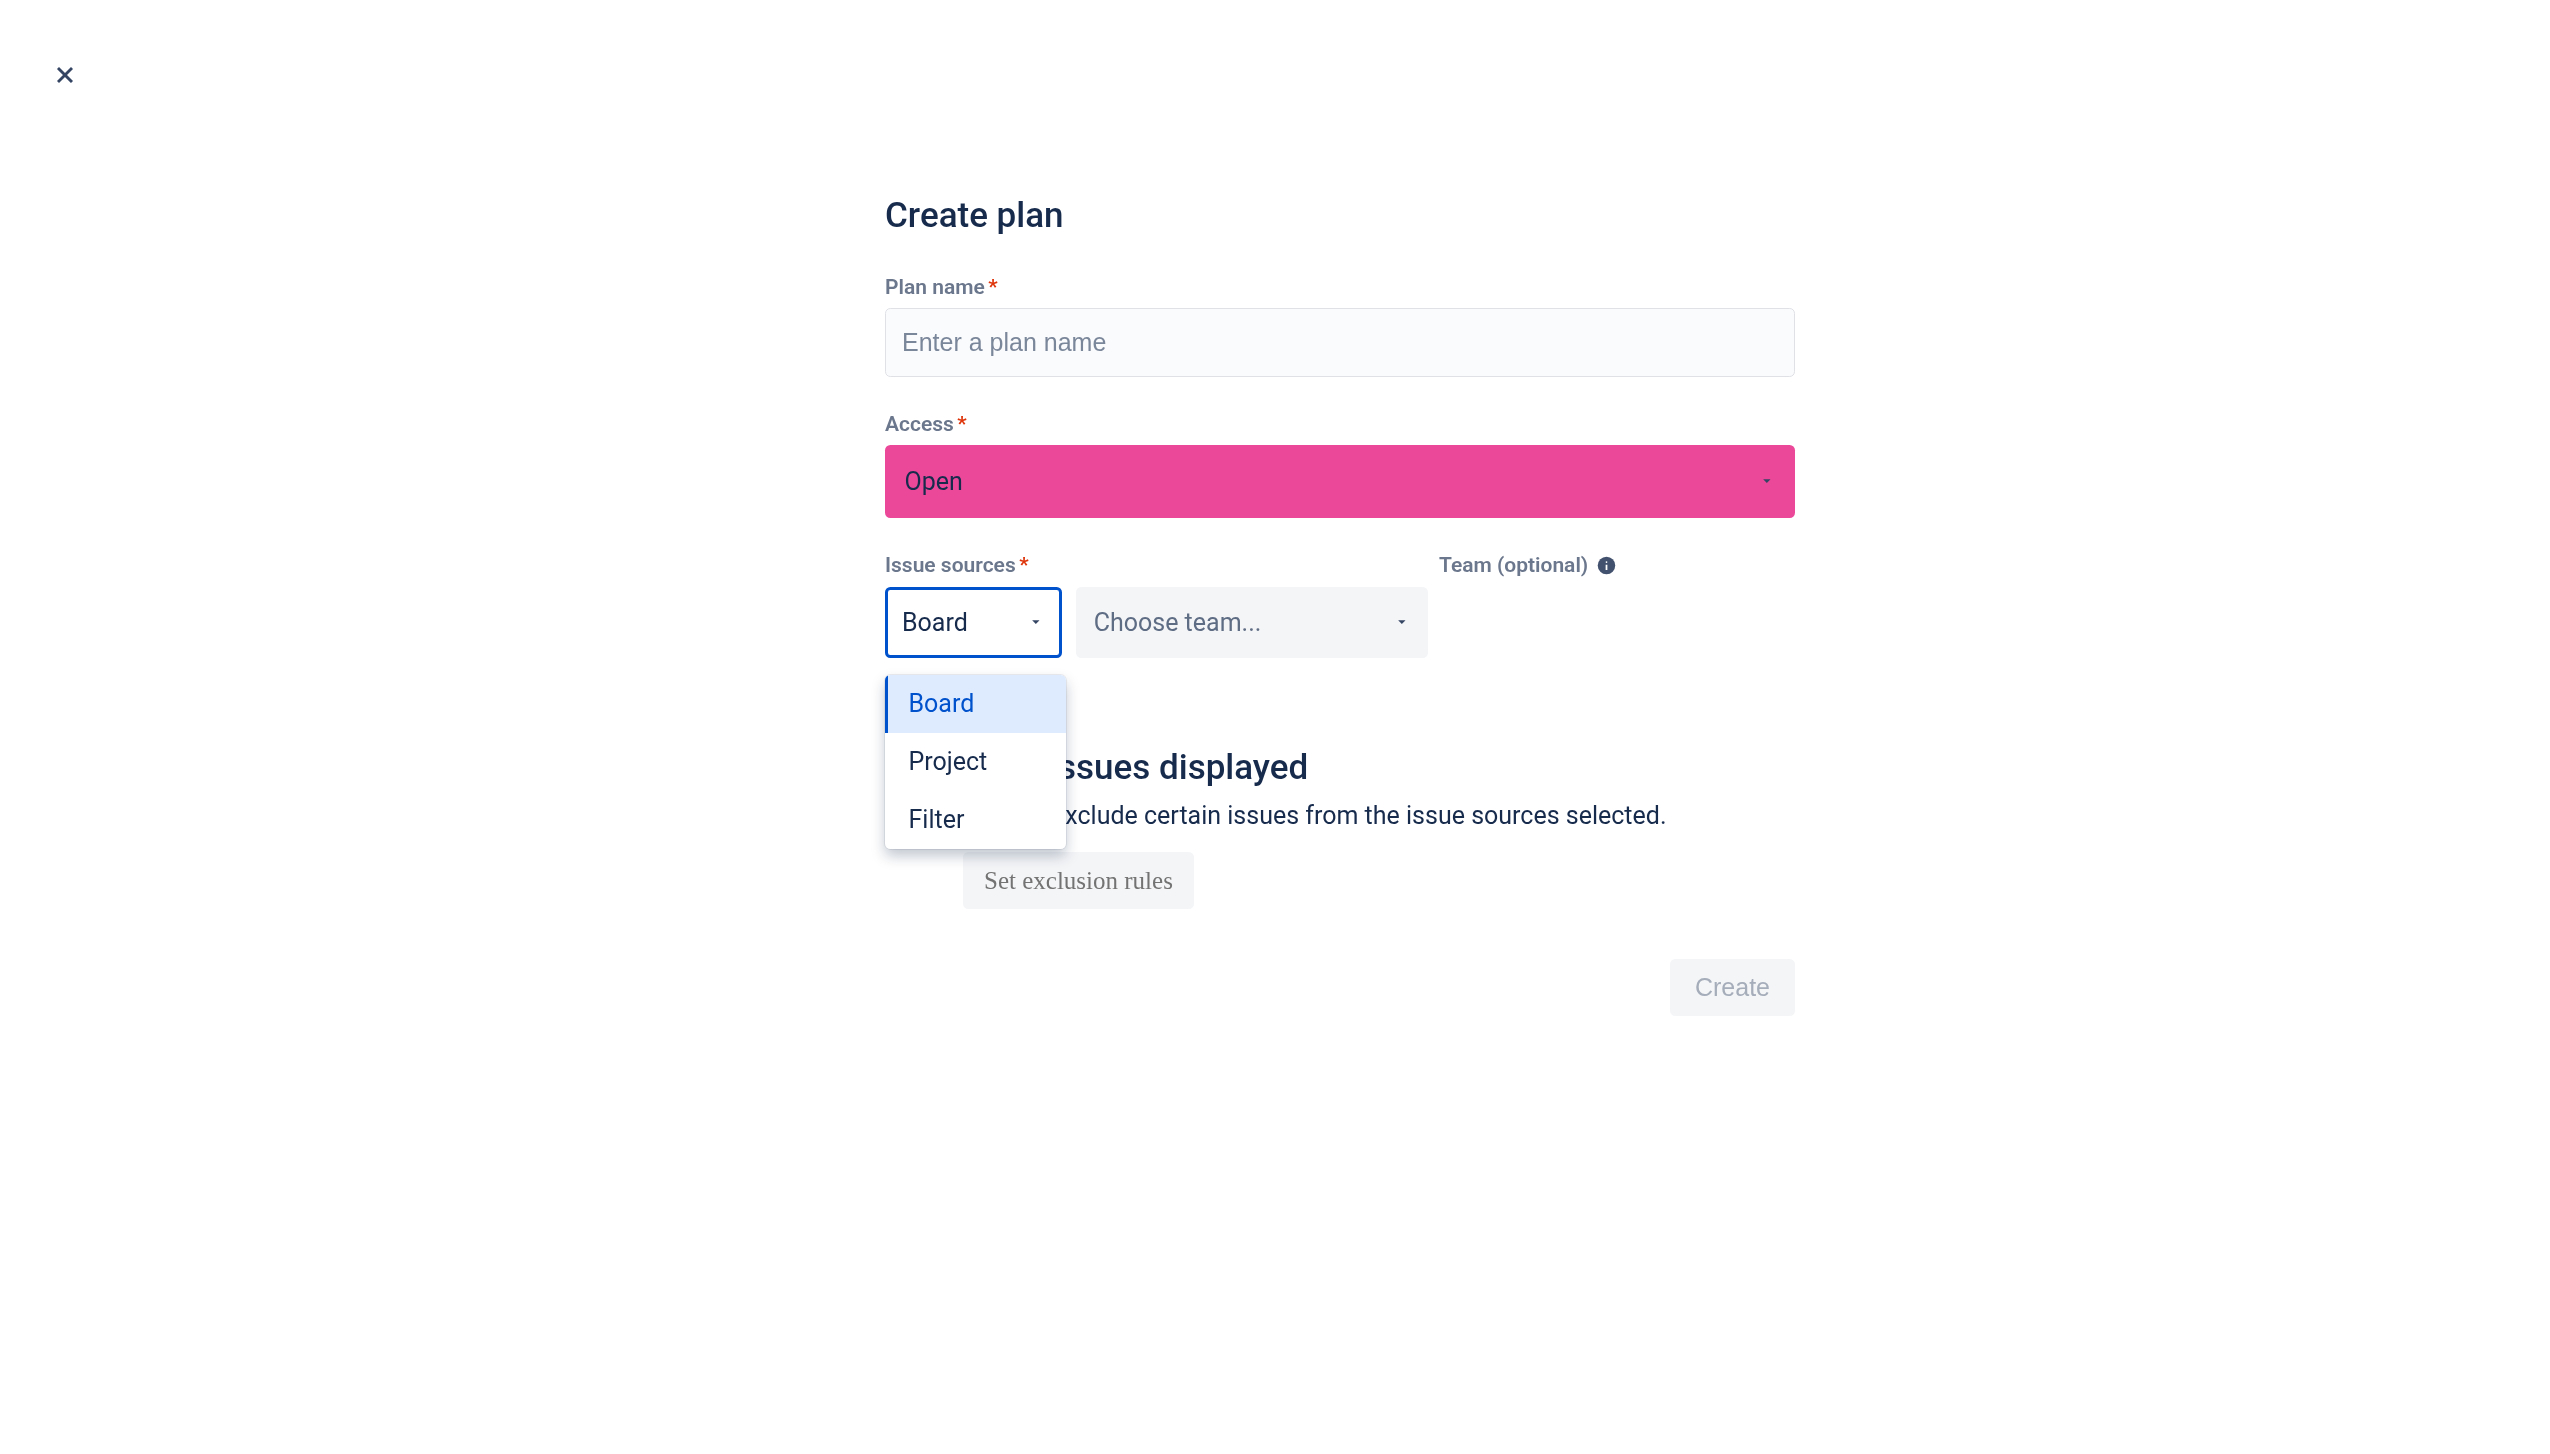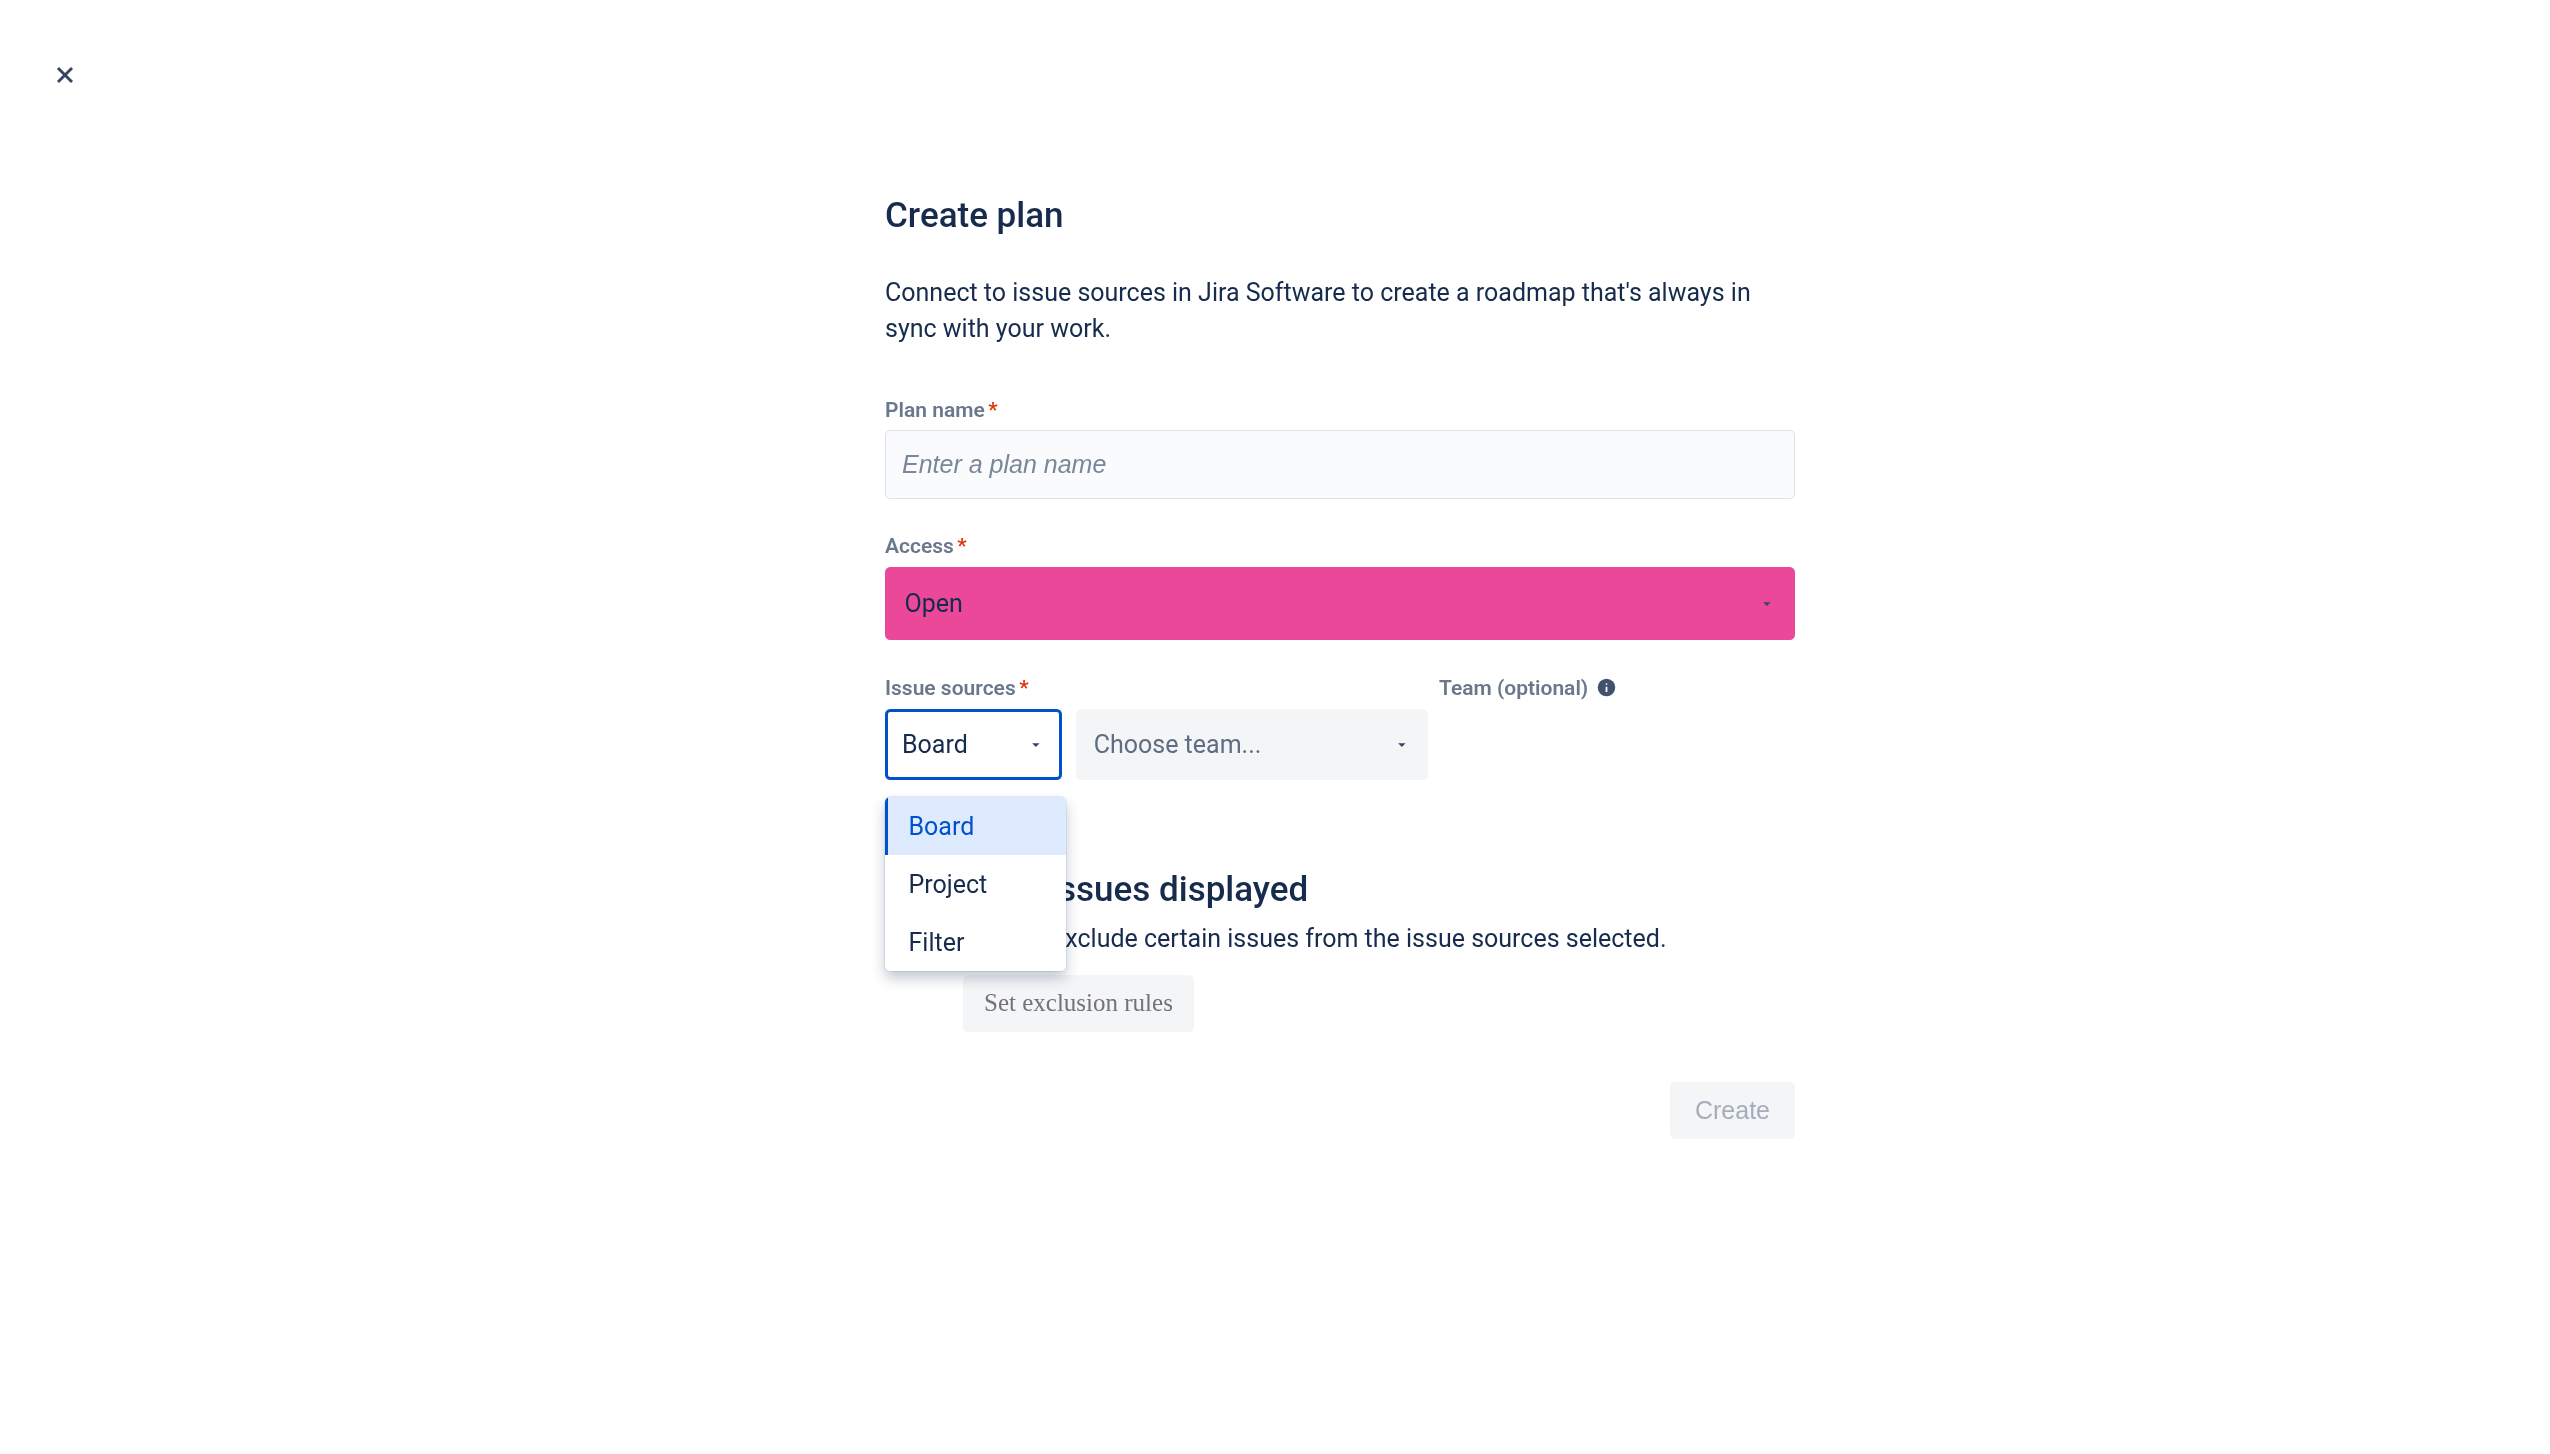--- a/index.html
+++ b/index.html
@@ -75,21 +75,20 @@
 
     .text-input {
       width: 100%;
       height: 69px;
       border: 1.8px solid #dfe1e6;
       border-radius: 5.3px;
       padding: 0 16px;
       font-size: 25px;
       color: #b91c1c;
       background: #fafbfc;
-      font-style: italic;
     }
 
     .text-input::placeholder {
       color: #7a869a;
     }
 
     .select-field {
       width: 100%;
       height: 73px;
       background: #ec4899;
@@ -286,21 +285,20 @@
 
 <div class="close-button">
   <svg viewBox="0 0 24 24" fill="none" stroke="currentColor" stroke-width="2.5">
     <line x1="6" y1="6" x2="18" y2="18"></line>
     <line x1="18" y1="6" x2="6" y2="18"></line>
   </svg>
 </div>
 
 <div class="container">
   <h1 class="page-title">Create plan</h1>
-  <p class="description">Connect to issue sources in Jira Software to create a roadmap that's always in sync with your work.</p>
 
   <div class="field-group">
     <div class="field-label">
       <span>Plan name</span>
       <span class="required-mark">*</span>
     </div>
     <input type="text" class="text-input" placeholder="Enter a plan name" style="">
   </div>
 
   <div class="field-group">

